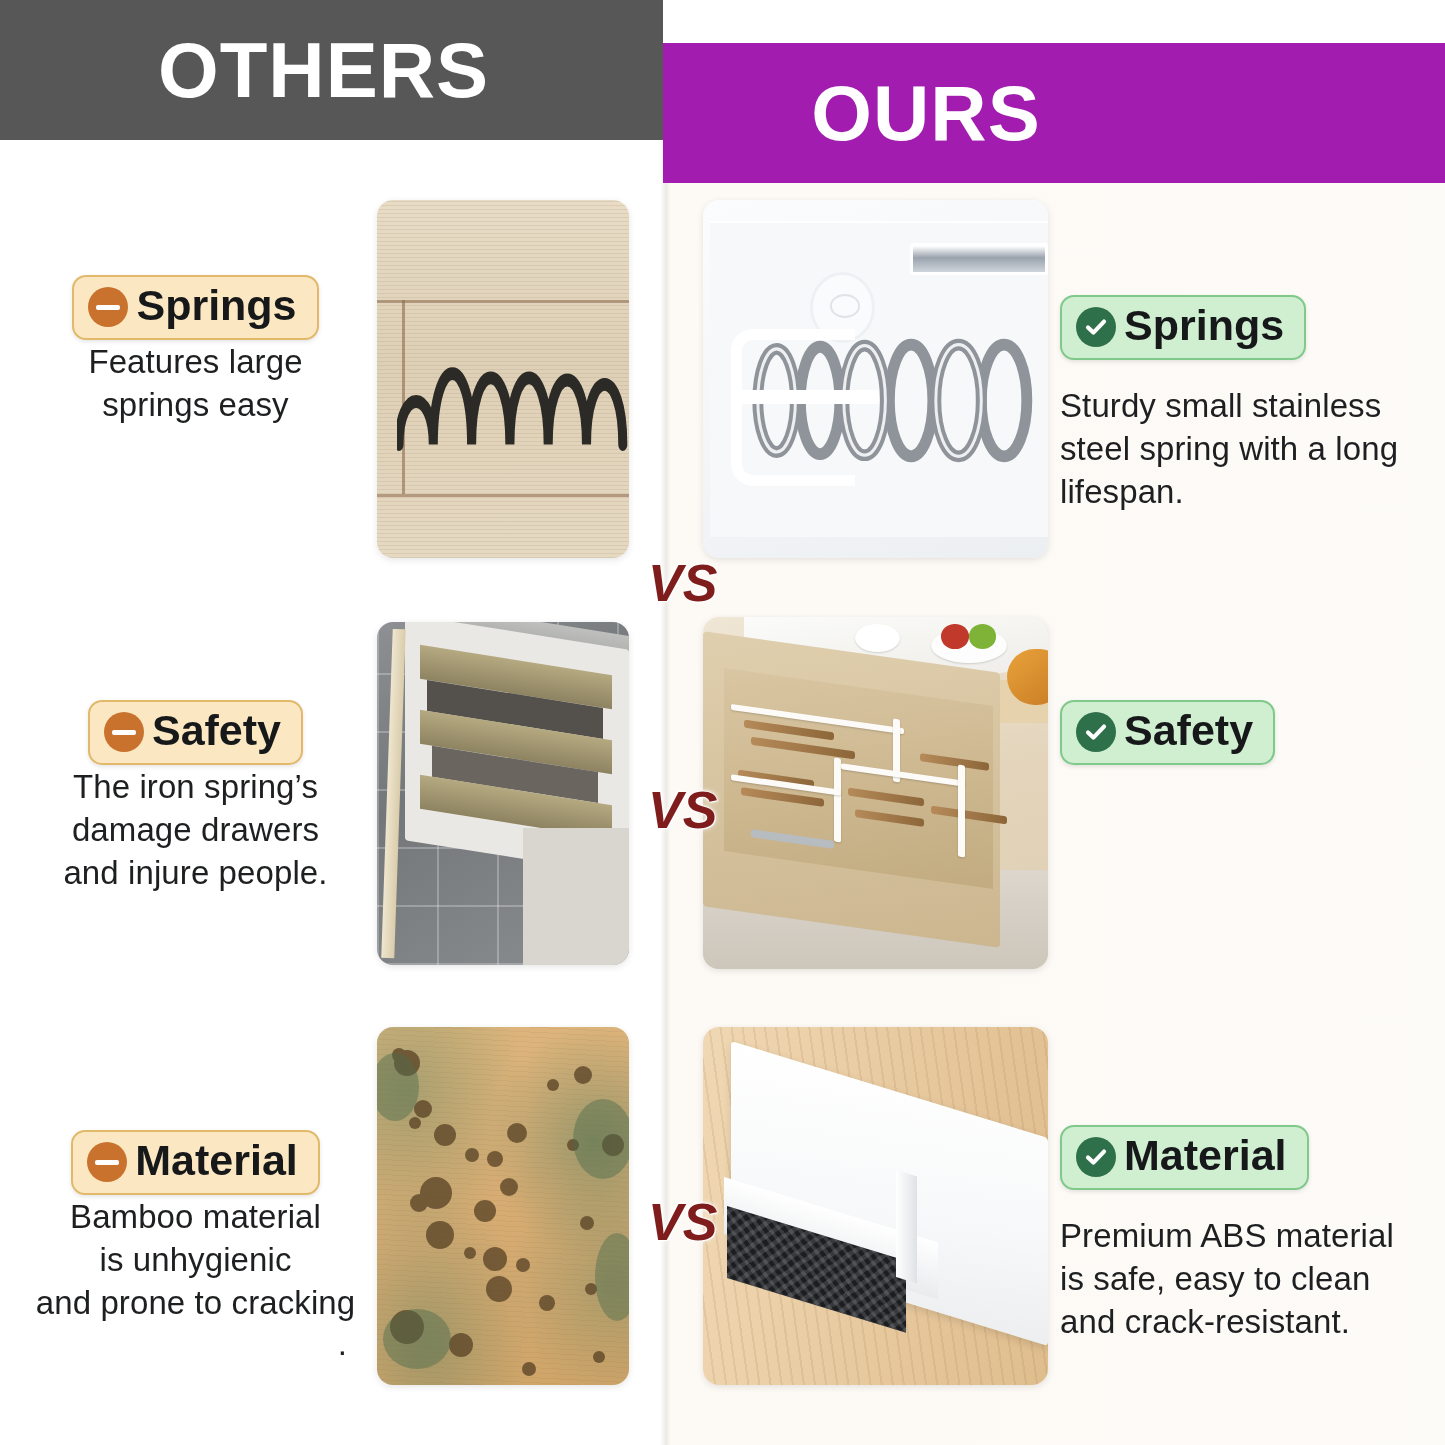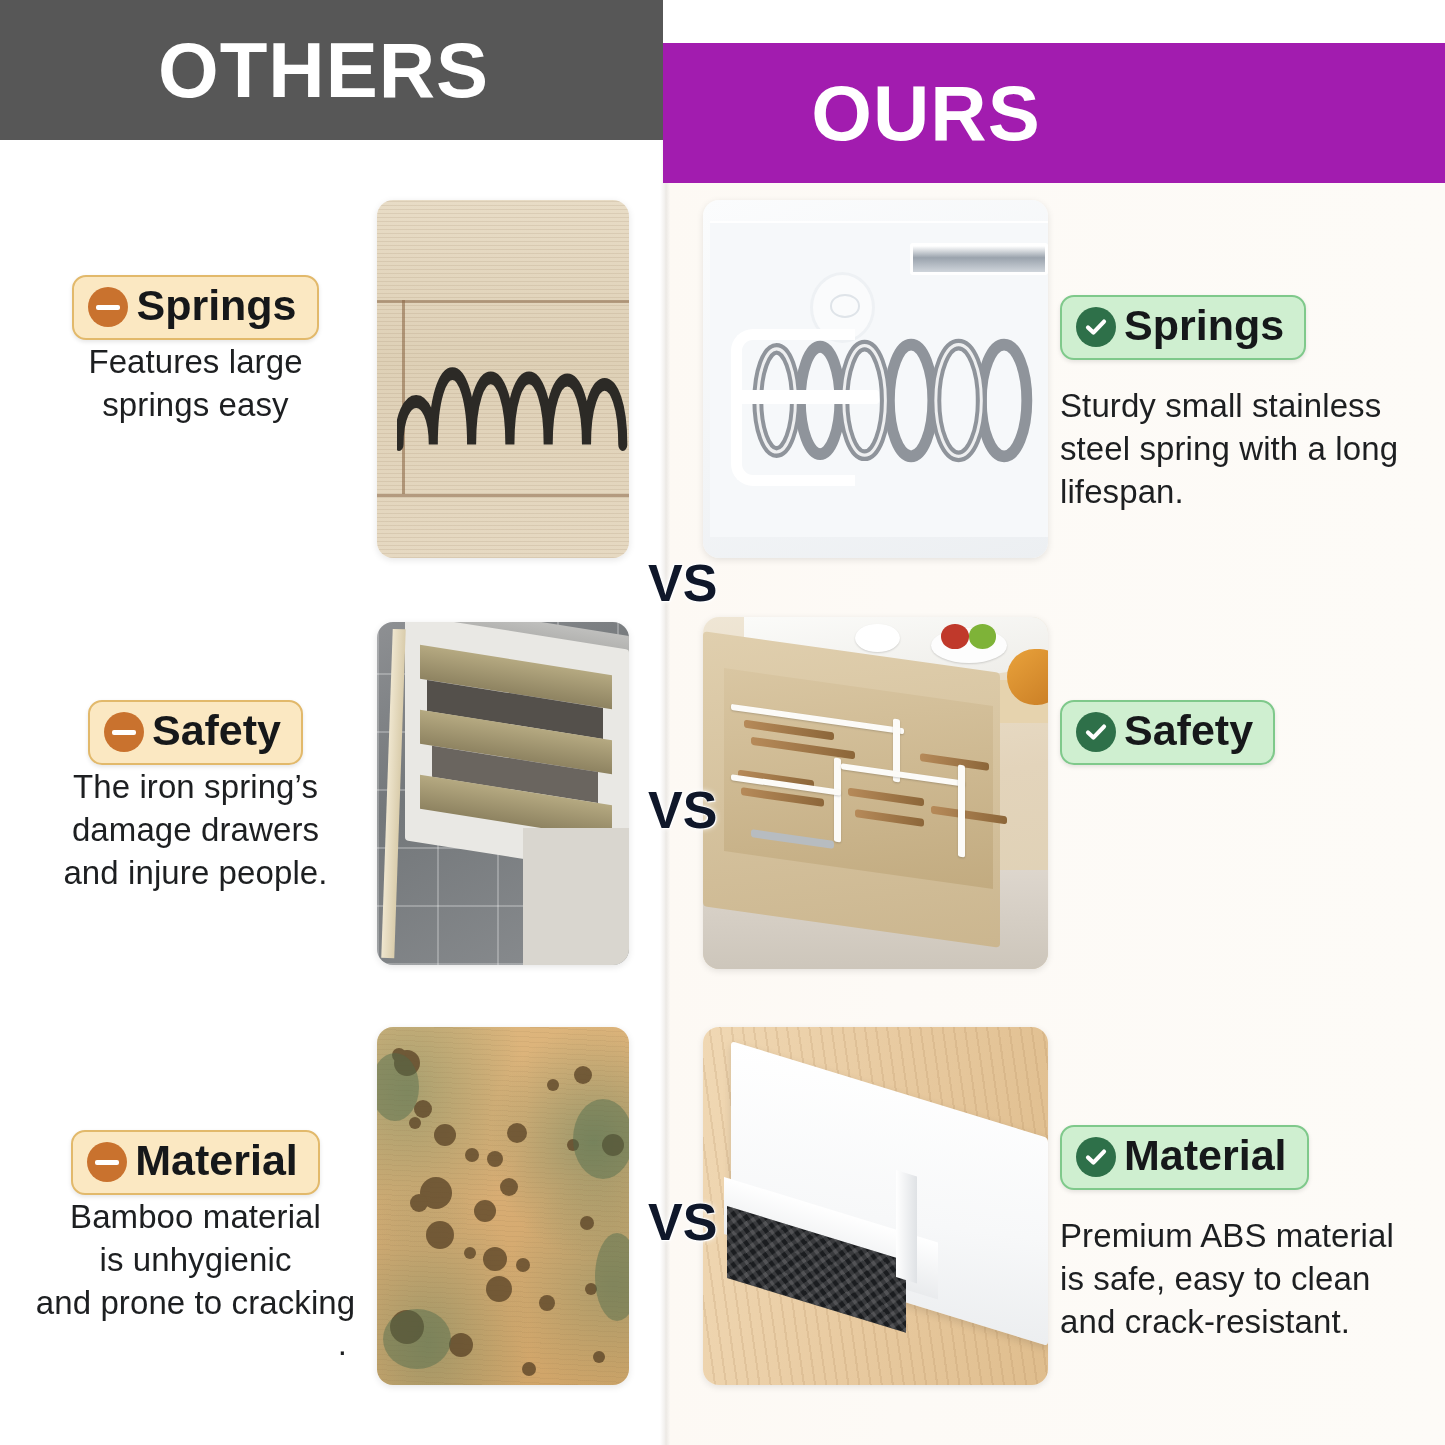--- a/index.html
+++ b/index.html
@@ -80,22 +80,22 @@
     font-size:33px; line-height:43px; color:#1d1f21; font-weight:normal;
     letter-spacing:0.1px;
   }
   .col-left .para{ width:335px; }
   .col-right .para{ margin-top:24px; width:355px; }
   .para .ln{ display:block; }
 
   
   .vs{
     position:absolute; z-index:6;
-    font-size:52px; font-weight:bold; 
-    color:#0f172a;
+    font-size:52px; font-weight:bold; font-style:italic;
+    color:#7f1d1d;
     text-shadow:0 0 3px #fff,0 0 6px #fff,1px 1px 0 #fff,-1px -1px 0 #fff;
     font-family:"Liberation Sans", sans-serif;
   }
 
   
   .card{ position:absolute; border-radius:16px; overflow:hidden; box-shadow:0 2px 7px rgba(0,0,0,.10); }
   .card-l{ left:377px; width:252px; }
   .card-r{ left:703px; width:345px; }
 
   .c11{ top:200px; height:358px; }

